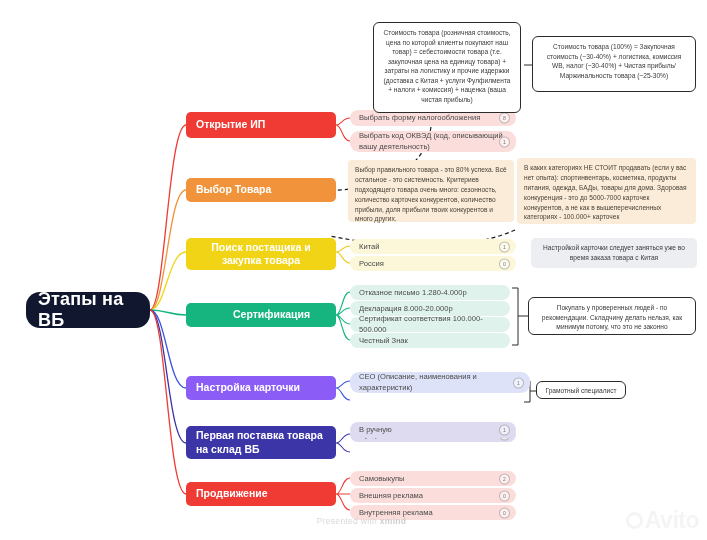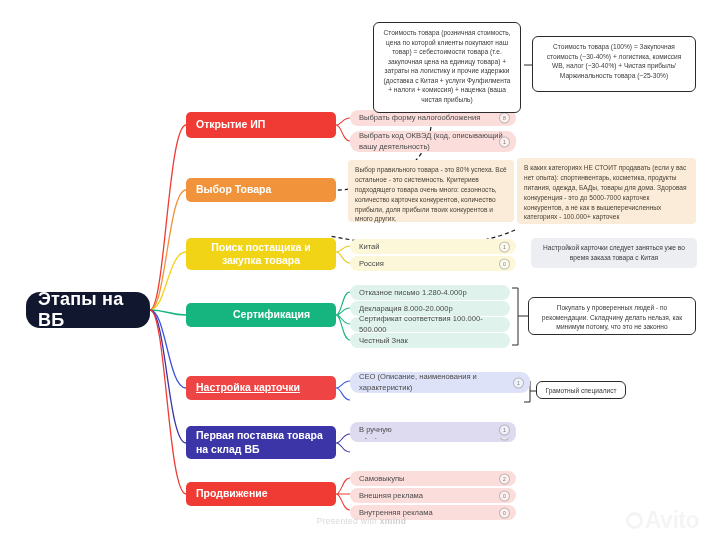--- a/index.html
+++ b/index.html
@@ -201,21 +201,21 @@
   <div class="node sub" style="left:350px;top:317px;width:160px;height:15px;background:#dff3ec;">
     <span class="txt">Сертификат соответствия 100.000-500.000</span>
   </div>
   <div class="node sub" style="left:350px;top:333px;width:160px;height:15px;background:#dff3ec;">
     <span class="txt">Честный Знак</span>
   </div>
   <div class="node note" style="left:528px;top:297px;width:168px;height:38px;">
     <span>Покупать у проверенных людей - по рекомендации. Складчину делать нельзя, как минимум потому, что это не законно</span>
   </div>
 
-  <div class="node branch" style="left:186px;top:376px;width:150px;height:24px;background:#ef4444;text-decoration:underline;">
+  <div class="node branch" style="left:186px;top:376px;width:150px;height:24px;background:#8b5cf6;">
     <span>Настройка карточки</span>
   </div>
   <div class="node sub" style="left:350px;top:372px;width:180px;height:21px;background:#dde2f8;">
     <span class="txt">СЕО (Описание, наименования и характеристик)</span>
     <span class="badge">1</span>
   </div>
   <div class="node note" style="left:536px;top:381px;width:90px;height:18px;padding:4px 6px;">
     <span>Грамотный специалист</span>
   </div>
 

